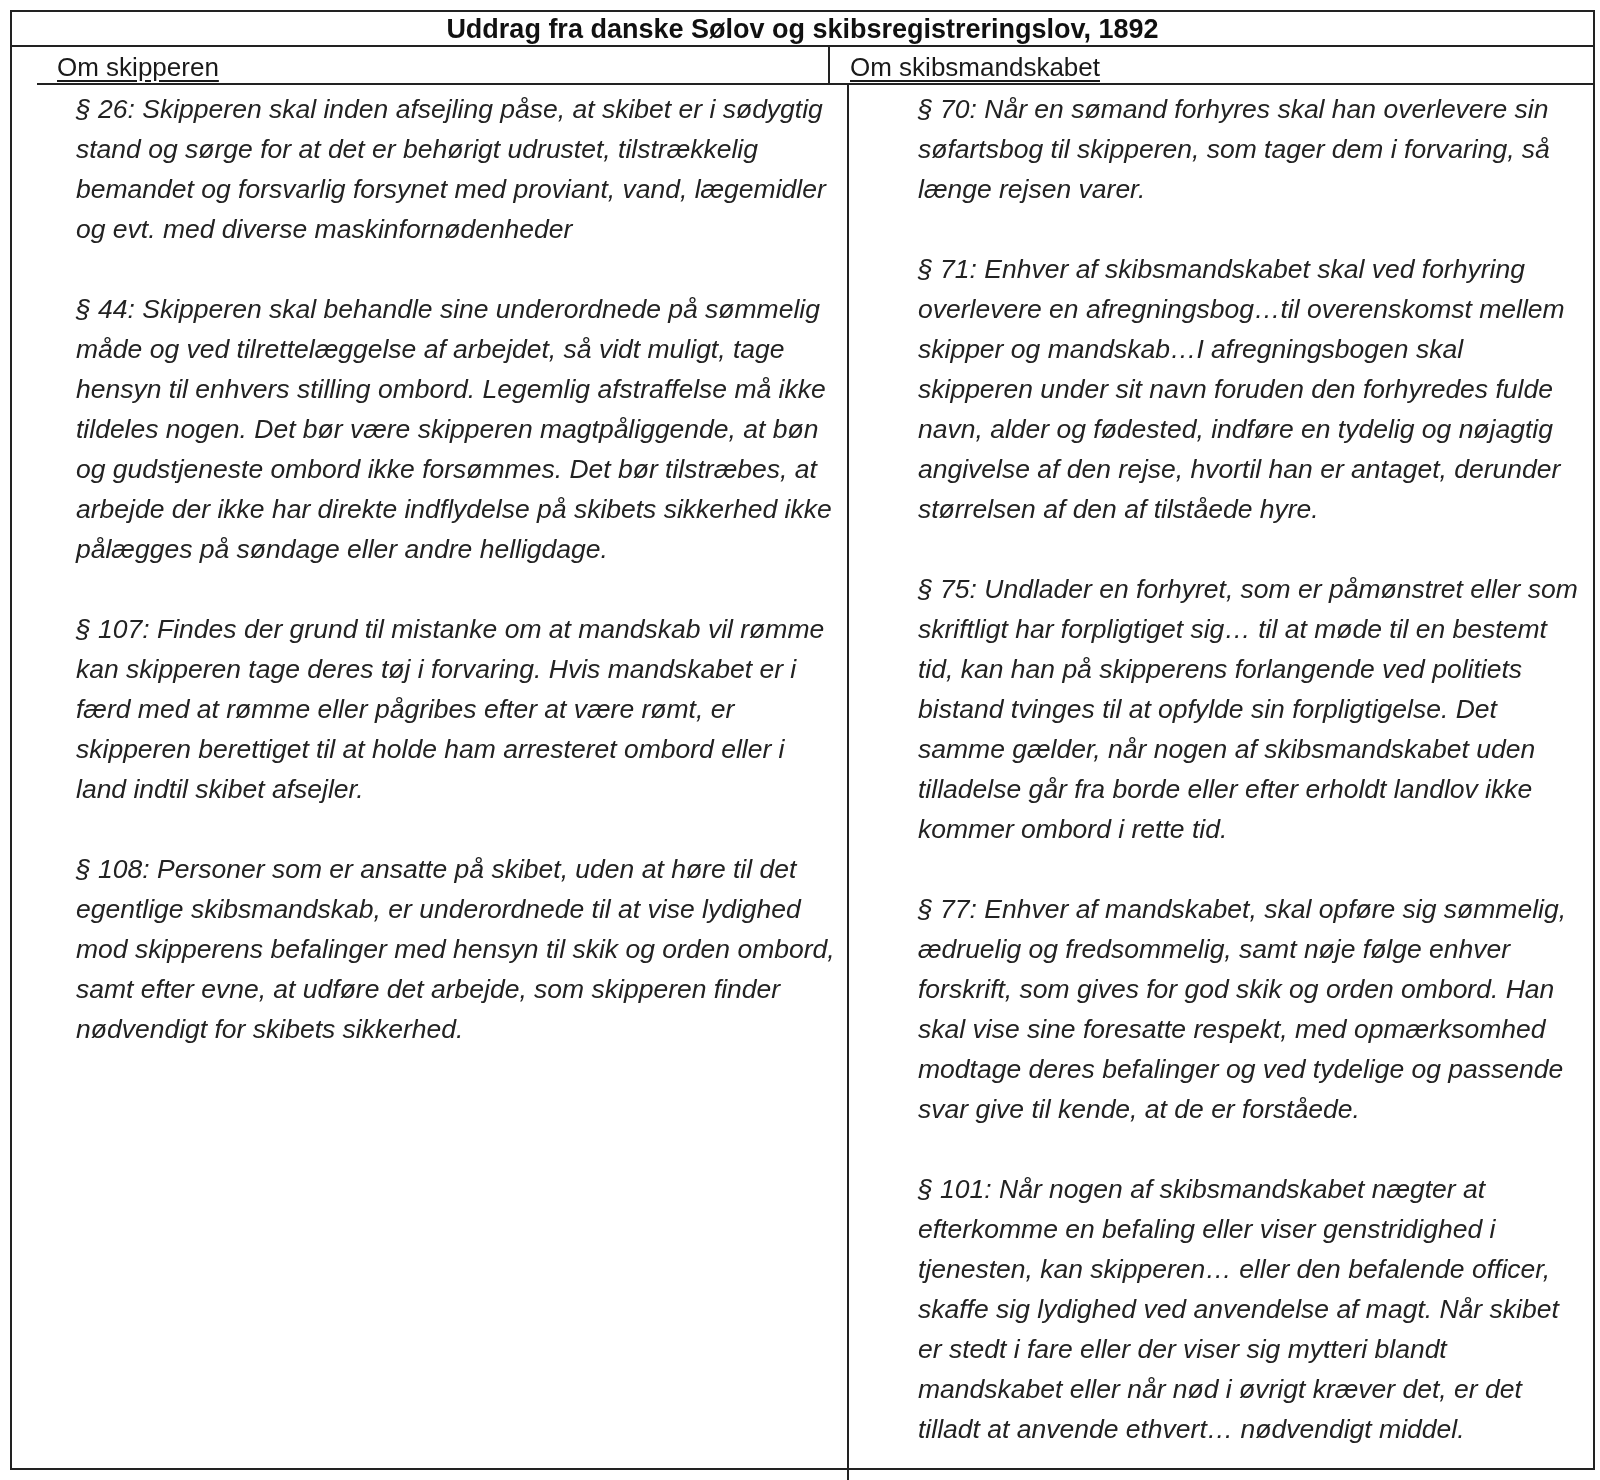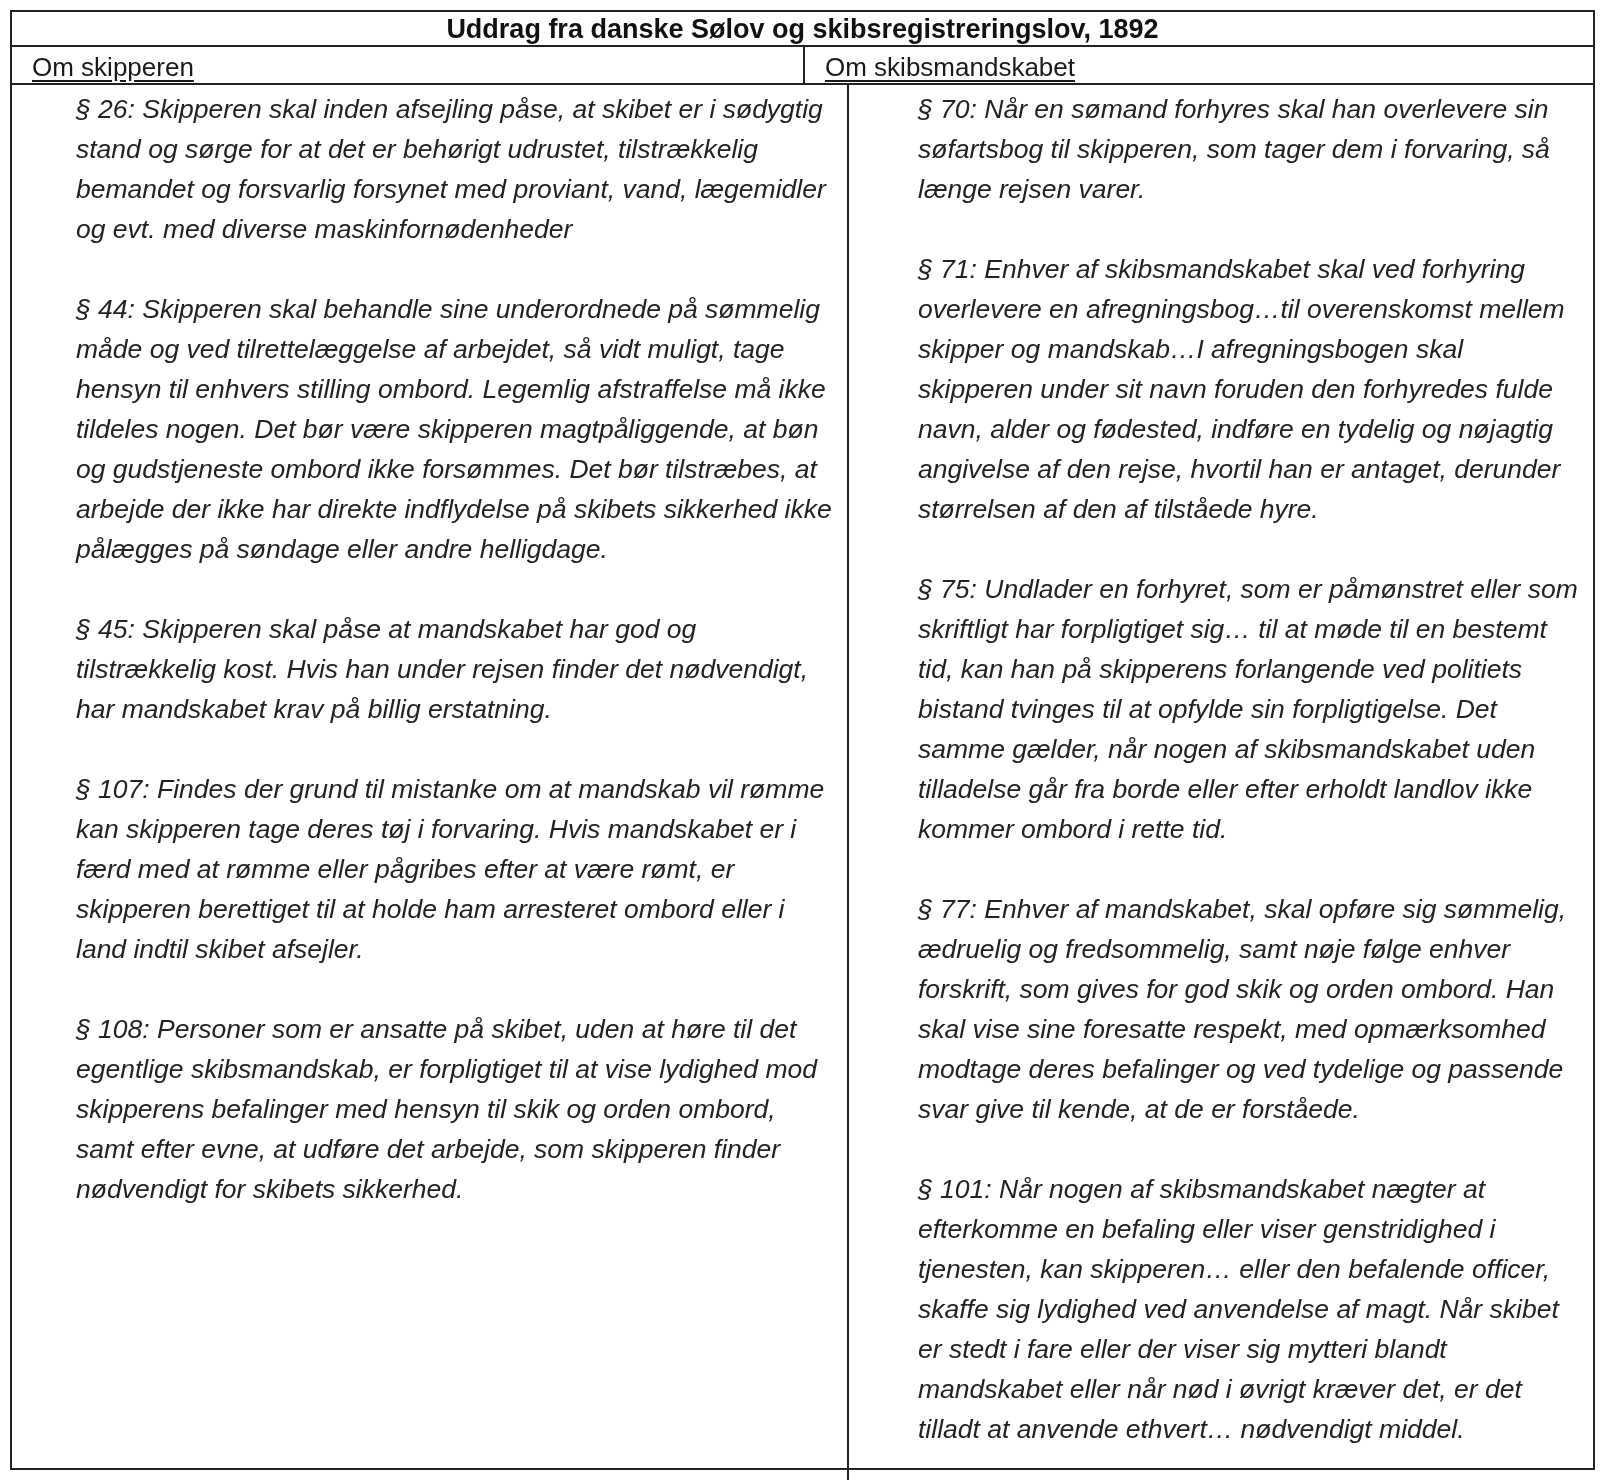--- a/index.html
+++ b/index.html
@@ -36,20 +36,21 @@
       font-size: 27px;
       color: #111;
       box-sizing: border-box;
       padding-top: 2px;
     }
     .header-row {
       height: 43px;
       border-bottom: 2px solid #222;
       display: flex;
       box-sizing: border-box;
+      margin-left: 25px;
     }
     .header-cell {
       box-sizing: border-box;
       padding: 5px 0 0 20px;
       font-size: 26px;
       color: #1a1a1a;
     }
     .header-cell span {
       text-decoration: underline;
       text-underline-offset: 4px;
@@ -89,23 +90,22 @@
     </div>
     <div class="header-cell col-right">
       <span>Om skibsmandskabet</span>
     </div>
   </div>
 
   <div class="body-row">
     <div class="body-cell col-left">
       <p class="section">§ 26: Skipperen skal inden afsejling påse, at skibet er i sødygtig stand og sørge for at det er behørigt udrustet, tilstrækkelig bemandet og forsvarlig forsynet med proviant, vand, lægemidler og evt. med diverse maskinfornødenheder</p>
       <p class="section">§ 44: Skipperen skal behandle sine underordnede på sømmelig måde og ved tilrettelæggelse af arbejdet, så vidt muligt, tage hensyn til enhvers stilling ombord. Legemlig afstraffelse må ikke tildeles nogen. Det bør være skipperen magtpåliggende, at bøn og gudstjeneste ombord ikke forsømmes. Det bør tilstræbes, at arbejde der ikke har direkte indflydelse på skibets sikkerhed ikke pålægges på søndage eller andre helligdage.</p>
-      <p class="section">§ 45: Skipperen skal påse at mandskabet har god og tilstrækkelig kost. Hvis han under rejsen finder det nødvendigt, har mandskabet krav på billig erstatning.</p>
       <p class="section">§ 107: Findes der grund til mistanke om at mandskab vil rømme kan skipperen tage deres tøj i forvaring. Hvis mandskabet er i færd med at rømme eller pågribes efter at være rømt, er skipperen berettiget til at holde ham arresteret ombord eller i land indtil skibet afsejler.</p>
-      <p class="section">§ 108: Personer som er ansatte på skibet, uden at høre til det egentlige skibsmandskab, er forpligtiget til at vise lydighed mod skipperens befalinger med hensyn til skik og orden ombord, samt efter evne, at udføre det arbejde, som skipperen finder nødvendigt for skibets sikkerhed.</p>
+      <p class="section">§ 108: Personer som er ansatte på skibet, uden at høre til det egentlige skibsmandskab, er underordnede til at vise lydighed mod skipperens befalinger med hensyn til skik og orden ombord, samt efter evne, at udføre det arbejde, som skipperen finder nødvendigt for skibets sikkerhed.</p>
     </div>
     <div class="body-cell col-right">
       <p class="section">§ 70:  Når en sømand forhyres skal han overlevere sin søfartsbog til skipperen, som tager dem i forvaring, så længe rejsen varer.</p>
       <p class="section">§ 71: Enhver af skibsmandskabet skal ved forhyring overlevere en afregningsbog…til overenskomst mellem skipper og mandskab…I afregningsbogen skal skipperen under sit navn foruden den forhyredes fulde navn, alder og fødested, indføre en tydelig og nøjagtig angivelse af den rejse, hvortil han er antaget, derunder størrelsen af den af tilståede hyre.</p>
       <p class="section">§ 75: Undlader en forhyret, som er påmønstret eller som skriftligt har forpligtiget sig… til at møde til en bestemt tid, kan han på skipperens forlangende ved politiets bistand tvinges til at opfylde sin forpligtigelse. Det samme gælder, når nogen af skibsmandskabet uden tilladelse går fra borde eller efter erholdt landlov ikke kommer ombord i rette tid.</p>
       <p class="section">§ 77: Enhver af mandskabet, skal opføre sig sømmelig, ædruelig og fredsommelig, samt nøje følge enhver forskrift, som gives for god skik og orden ombord. Han skal vise sine foresatte respekt, med opmærksomhed modtage deres befalinger og ved tydelige og passende svar give til kende, at de er forståede.</p>
       <p class="section">§ 101: Når nogen af skibsmandskabet nægter at efterkomme en befaling eller viser genstridighed i tjenesten, kan skipperen… eller den befalende officer, skaffe sig lydighed ved anvendelse af magt. Når skibet er stedt i fare eller der viser sig mytteri blandt mandskabet eller når nød i øvrigt kræver det, er det tilladt at anvende ethvert… nødvendigt middel.</p>
     </div>
   </div>
 </div>

